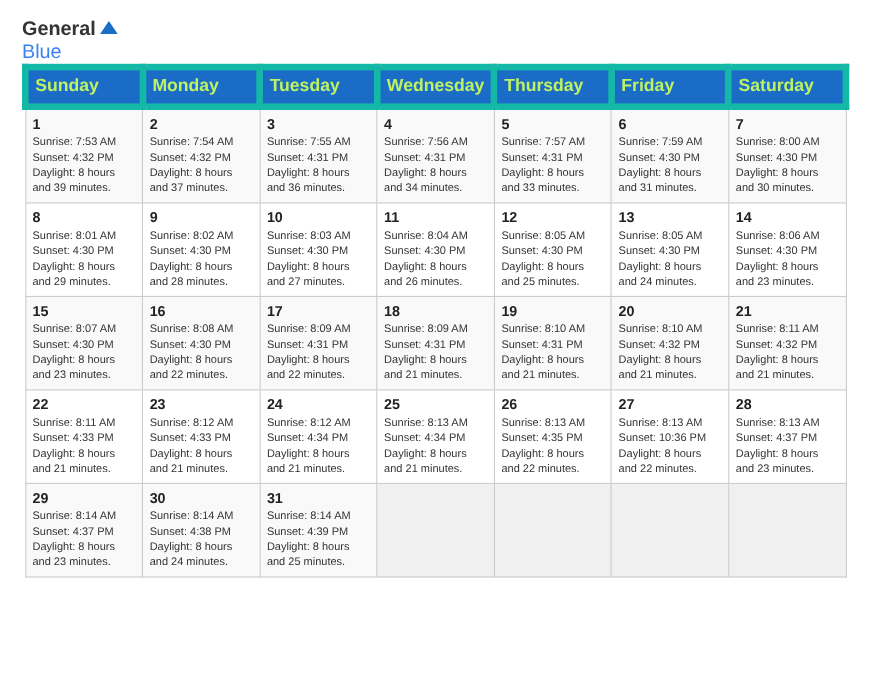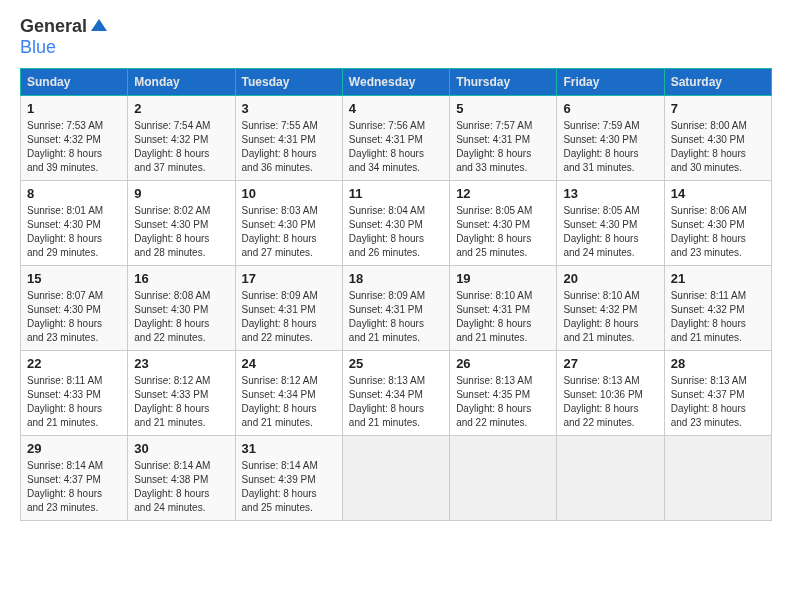--- a/index.html
+++ b/index.html
@@ -13,21 +13,20 @@
     .page {
       width: 792px;
       min-height: 612px;
       background: #fff;
       padding: 16px 20px 10px 20px;
     }
     .header {
       display: flex;
       justify-content: space-between;
       align-items: center;
-      margin-bottom: 10px;
     }
     .logo {
       display: flex;
       flex-direction: column;
       align-items: flex-start;
     }
     .logo-text {
       display: flex;
       align-items: center;
     }
@@ -60,26 +59,26 @@
       color: #555;
       margin-top: 2px;
     }
     .calendar {
       width: 100%;
       border-collapse: collapse;
       font-size: 10.5px;
     }
     .calendar thead tr th {
       background: #1a6cc7;
-      color: #e5e5e5;
-      font-size: 12px;
+      color: #bef264;
+      font-size: 16px;
       font-weight: bold;
       padding: 6px 6px;
       text-align: left;
-      border: 1px solid #14b8a6;
+      border: 6px solid #14b8a6;
     }
     .calendar tbody tr td {
       border: 1px solid #ccc;
       vertical-align: top;
       padding: 5px 6px;
       width: calc(100% / 7);
       min-height: 80px;
       background: #fff;
     }
     .calendar tbody tr:nth-child(odd) td {

